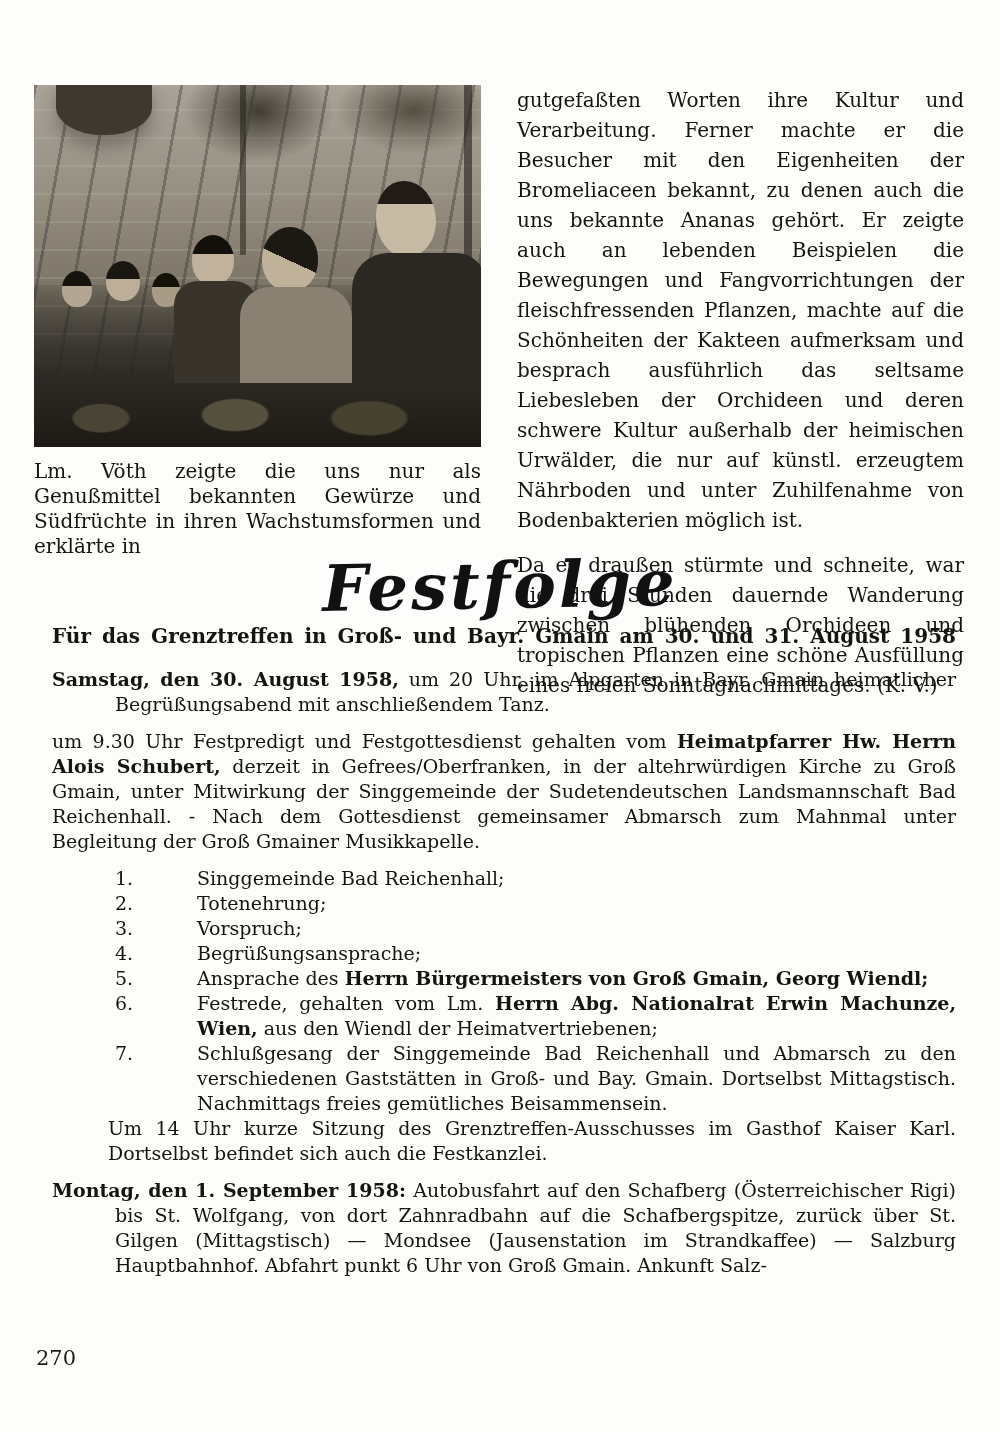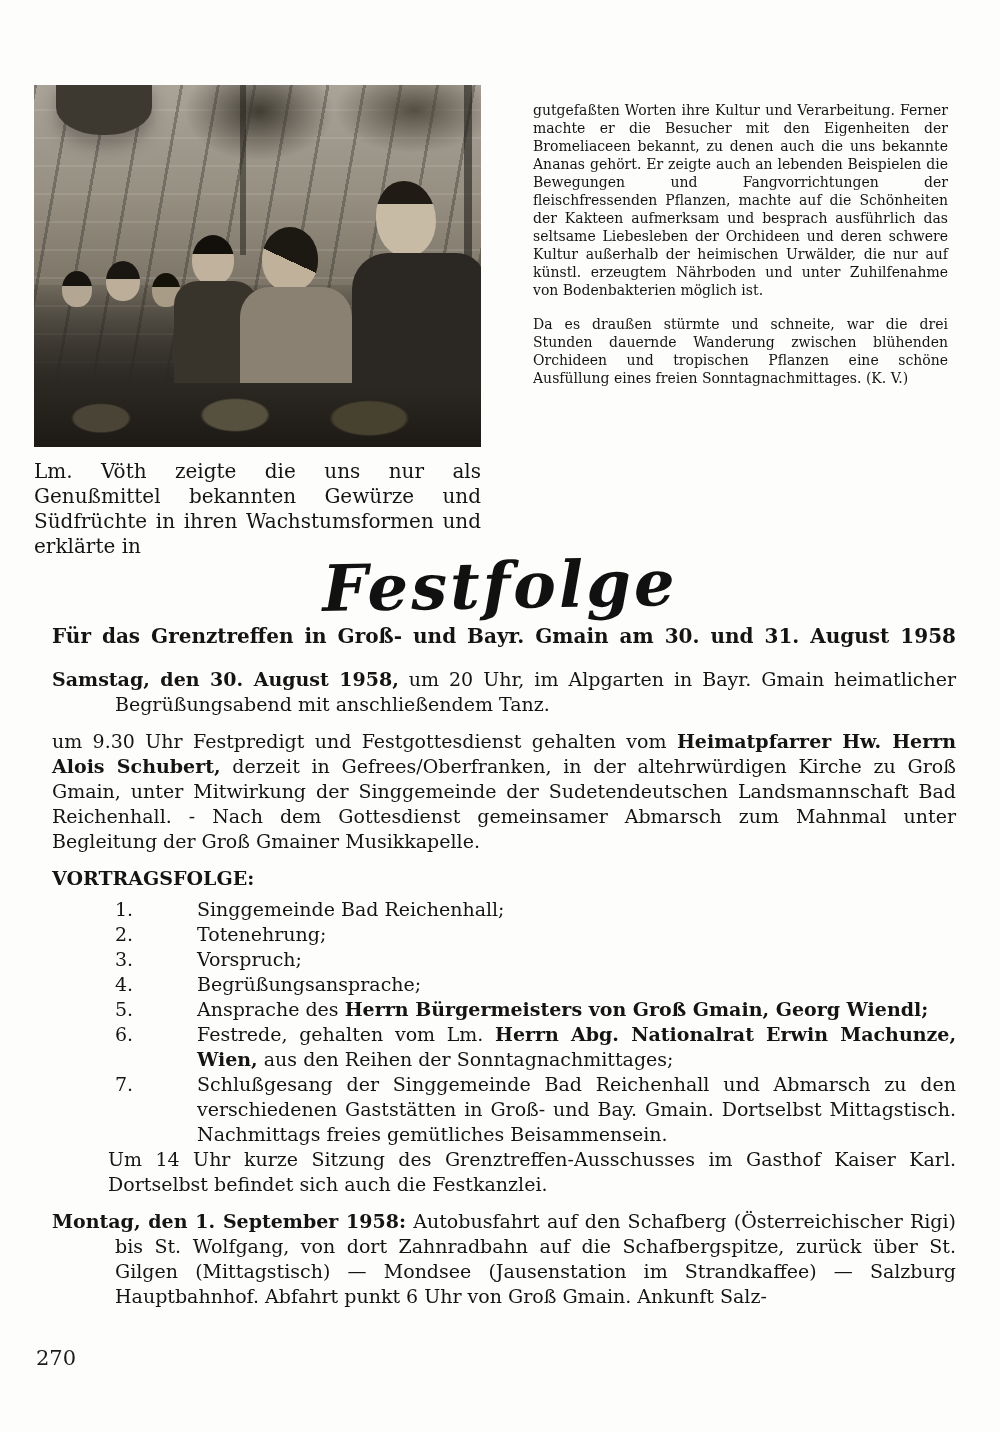--- a/index.html
+++ b/index.html
@@ -66,23 +66,23 @@
       linear-gradient(180deg, #2c2822, #1d1a15);
   }
 
   .left-text {
     margin: 12px 0 0 0;
     font-size: 20px;
     line-height: 25px;
     text-align: justify;
   }
   .body-text {
-    margin: 16px;
-    font-size: 14px;
-    line-height: 18px;
+    margin: 0;
+    font-size: 20px;
+    line-height: 30px;
     text-align: justify;
   }
   .para2 { margin-top: 15px; }
 
   
   .script-title {
     position: absolute;
     top: 548px;
     left: 0;
     right: 0;
@@ -170,21 +170,20 @@
   <h1 class="script-title">Festfolge</h1>
 
   <div class="fest-body">
     <p class="subtitle">Für das Grenztreffen in Groß- und Bayr. Gmain am 30. und 31. August 1958</p>
 
     <div class="entry hang"><b>Samstag, den 30. August 1958,</b><span> um 20 Uhr, im Alpgarten in Bayr. Gmain heimatlicher Begrüßungsabend mit anschließendem Tanz.</span></div>
 
 
     <div class="entry indent1"><span>um 9.30 Uhr Festpredigt und Festgottesdienst gehalten vom </span><b>Heimatpfarrer Hw. Herrn Alois Schubert,</b><span> derzeit in Gefrees/Oberfranken, in der altehrwürdigen Kirche zu Groß Gmain, unter Mitwirkung der Singgemeinde der Sudetendeutschen Landsmannschaft Bad Reichenhall. - Nach dem Gottesdienst gemeinsamer Abmarsch zum Mahnmal unter Begleitung der Groß Gmainer Musikkapelle.</span></div>
 
-    <div class="entry indent1 bold tight">VORTRAGSFOLGE:</div>
 
     <ol class="program-list">
       <li class="program-item">
         <span class="num">1.</span>
         <span class="item-text"><span>Singgemeinde Bad Reichenhall;</span></span>
       </li>
       <li class="program-item">
         <span class="num">2.</span>
         <span class="item-text"><span>Totenehrung;</span></span>
       </li>
@@ -195,21 +194,21 @@
       <li class="program-item">
         <span class="num">4.</span>
         <span class="item-text"><span>Begrüßungsansprache;</span></span>
       </li>
       <li class="program-item">
         <span class="num">5.</span>
         <span class="item-text"><span>Ansprache des </span><b>Herrn Bürgermeisters von Groß Gmain, Georg Wiendl;</b></span>
       </li>
       <li class="program-item">
         <span class="num">6.</span>
-        <span class="item-text"><span>Festrede, gehalten vom Lm. </span><b>Herrn Abg. Nationalrat Erwin Machunze, Wien,</b><span> aus den Reihen der Sonntagnachmittages;</span></span>
+        <span class="item-text"><span>Festrede, gehalten vom Lm. </span><b>Herrn Abg. Nationalrat Erwin Machunze, Wien,</b><span> aus den Wiendl der Heimatvertriebenen;</span></span>
       </li>
       <li class="program-item">
         <span class="num">7.</span>
         <span class="item-text"><span>Schlußgesang der Singgemeinde Bad Reichenhall und Abmarsch zu den verschiedenen Gaststätten in Groß- und Bay. Gmain. Dortselbst Mittagstisch. Nachmittags freies gemütliches Beisammensein.</span></span>
       </li>
     </ol>
 
     <div class="entry indent2">Um 14 Uhr kurze Sitzung des Grenztreffen-Ausschusses im Gasthof Kaiser Karl. Dortselbst befindet sich auch die Festkanzlei.</div>
 
     <div class="entry hang"><b>Montag, den 1. September 1958:</b><span> Autobusfahrt auf den Schafberg (Österreichischer Rigi) bis St. Wolfgang, von dort Zahnradbahn auf die Schafbergspitze, zurück über St. Gilgen (Mittagstisch) — Mondsee (Jausenstation im Strandkaffee) — Salzburg Hauptbahnhof. Abfahrt punkt 6 Uhr von Groß Gmain. Ankunft Salz-</span></div>

